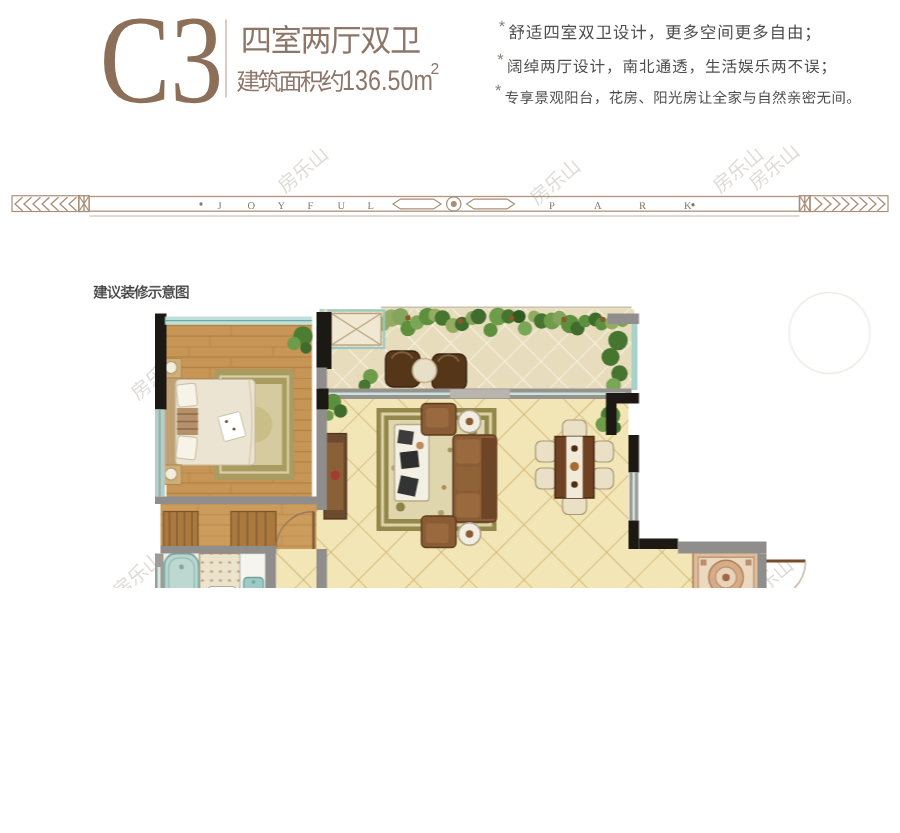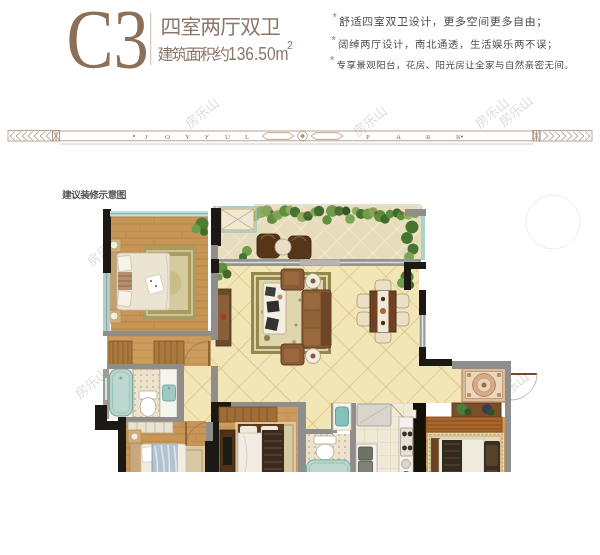--- a/index.html
+++ b/index.html
@@ -1,14 +1,14 @@
 <!DOCTYPE html>
 <html><head><meta charset="utf-8"><title>C3</title><style>
 html,body{margin:0;padding:0;background:#fff}
-#page{position:relative;width:600px;height:472px;overflow:hidden;font-family:"Liberation Sans",sans-serif}
+#page{position:relative;width:600px;height:392px;overflow:hidden;font-family:"Liberation Sans",sans-serif}
 </style></head><body>
 <div id="page">
 <svg width="600" height="555" viewBox="0 0 600 555">
 <defs>
 <pattern id="woodA" width="56" height="21" patternUnits="userSpaceOnUse">
  <rect width="56" height="21" fill="#c79556"></rect>
  <path d="M0,0 H56 M0,7 H56 M0,14 H56" stroke="#a4742f" stroke-width="0.7" opacity="0.8"></path>
  <path d="M14,0 V7 M42,7 V14 M28,14 V21" stroke="#ad7c40" stroke-width="0.7" opacity="0.6"></path>
 </pattern>
 <pattern id="woodB" width="56" height="21" patternUnits="userSpaceOnUse">

